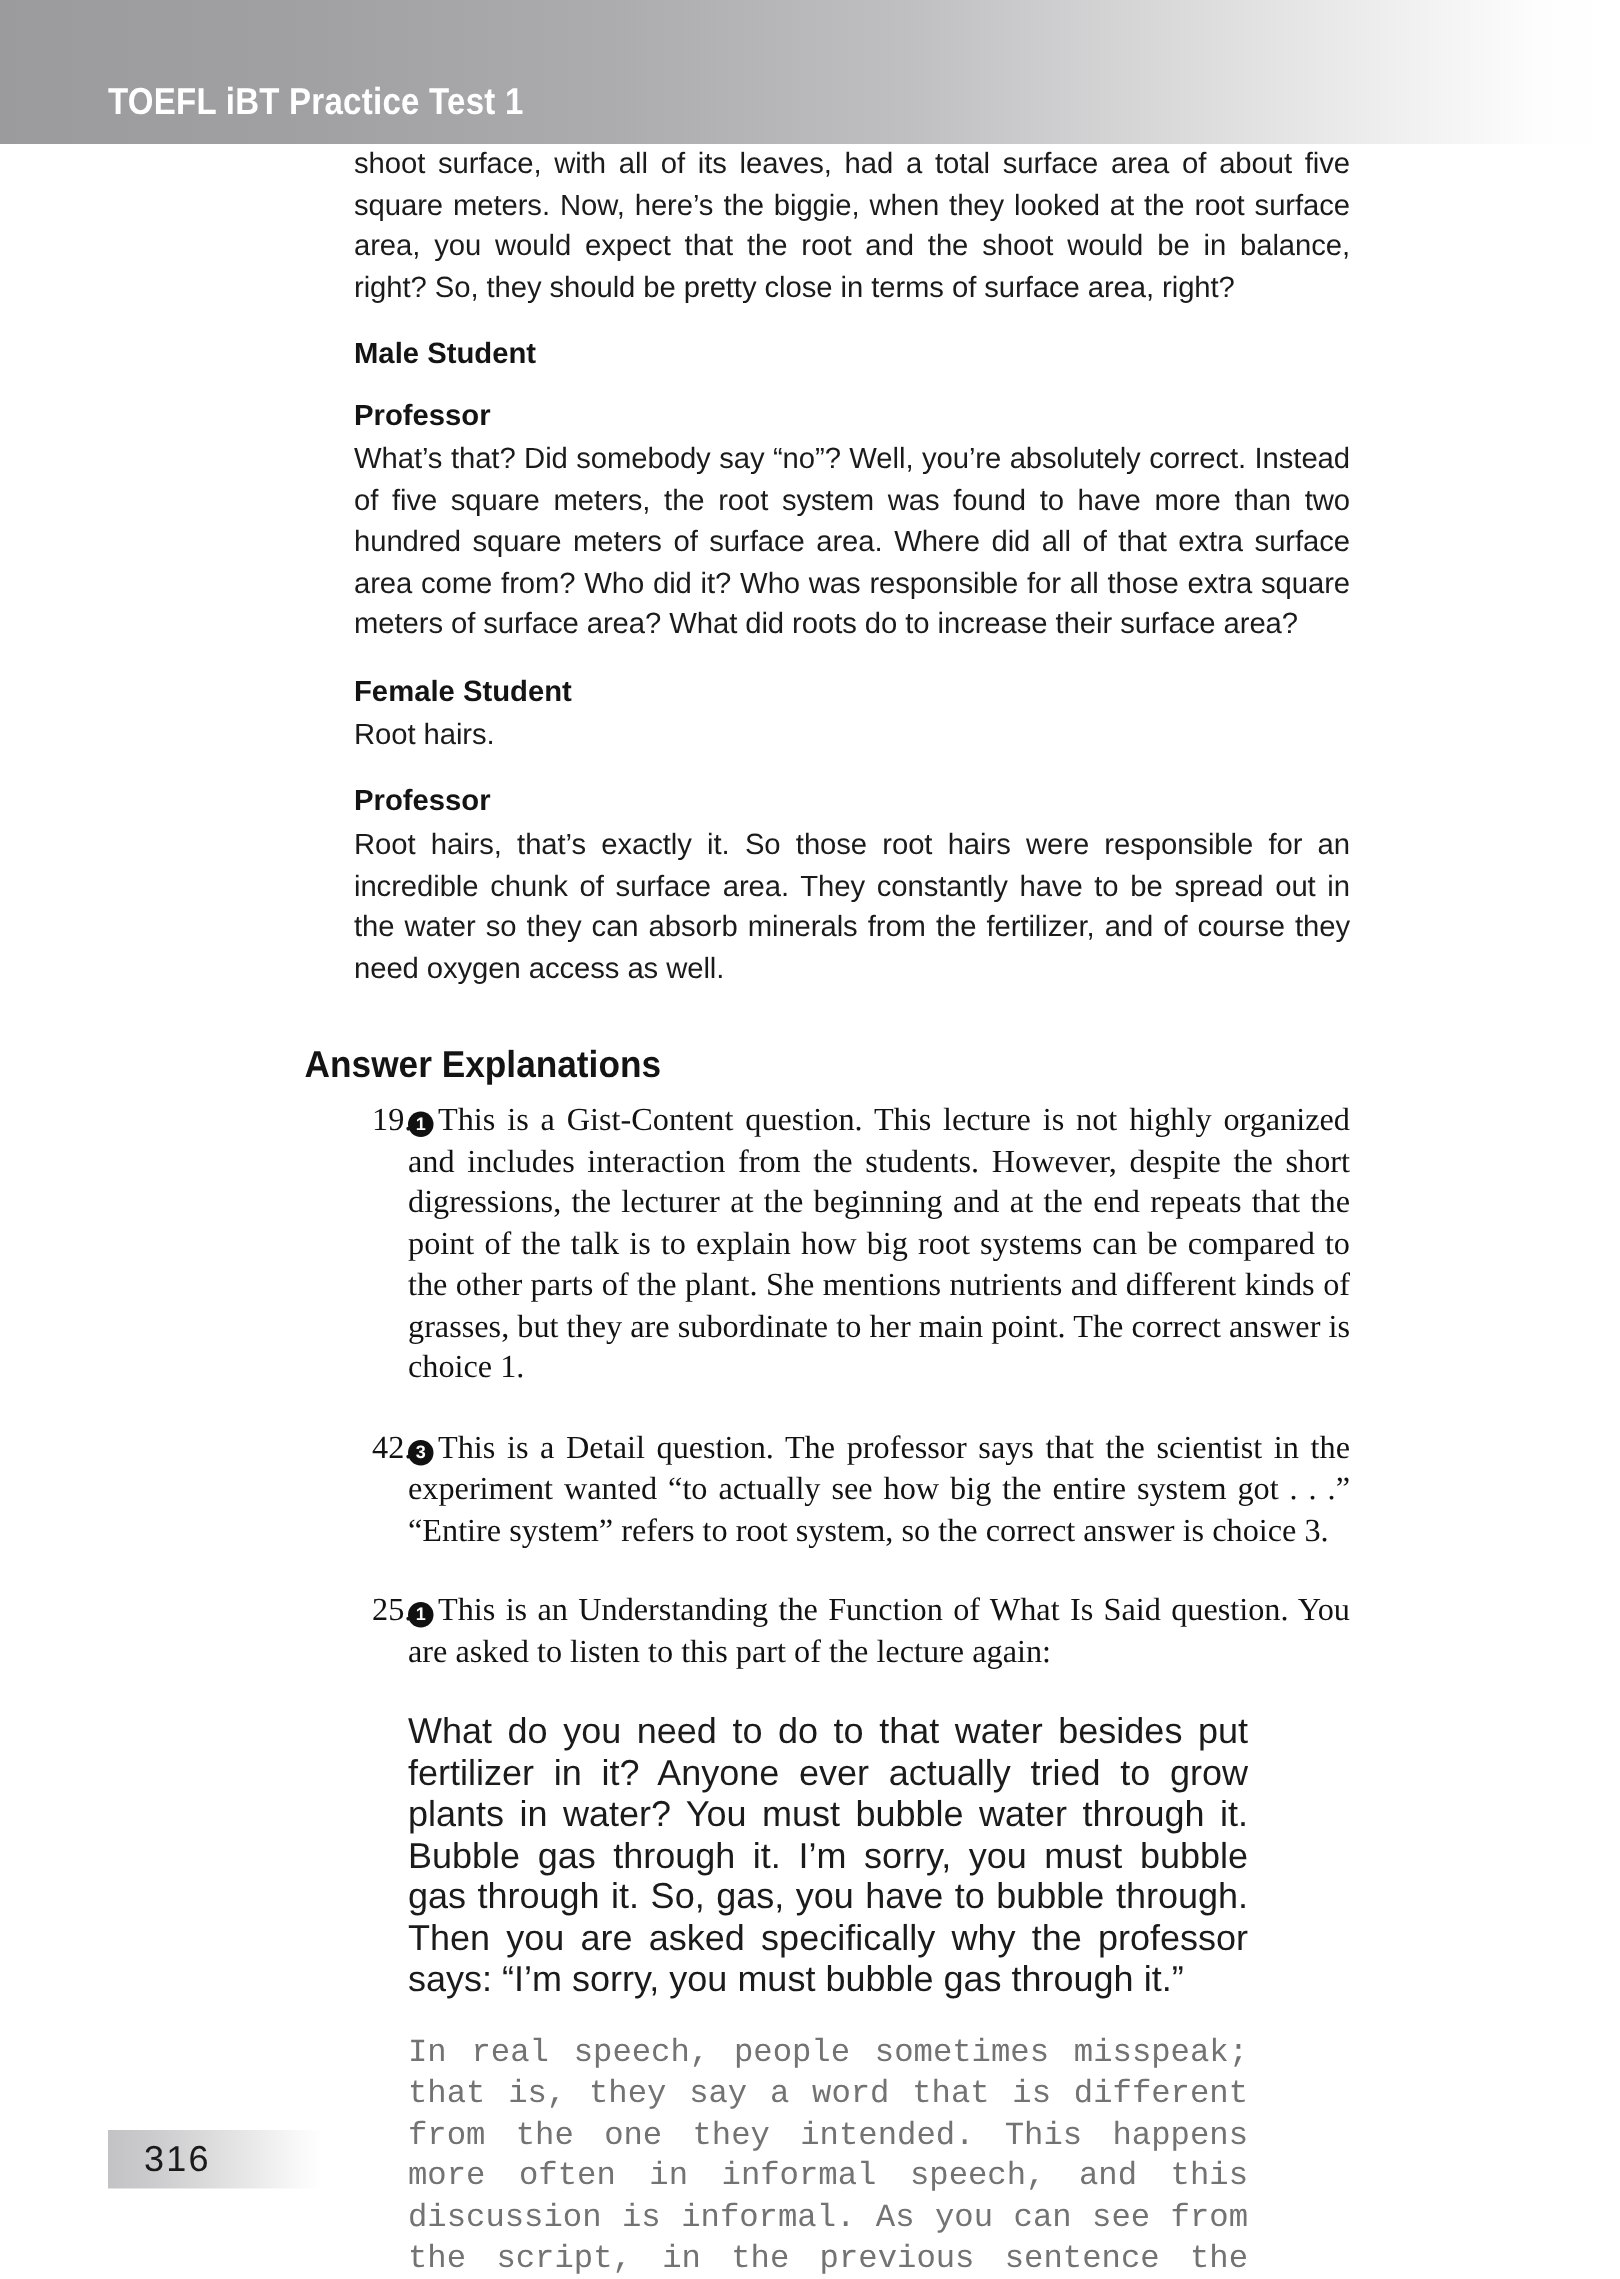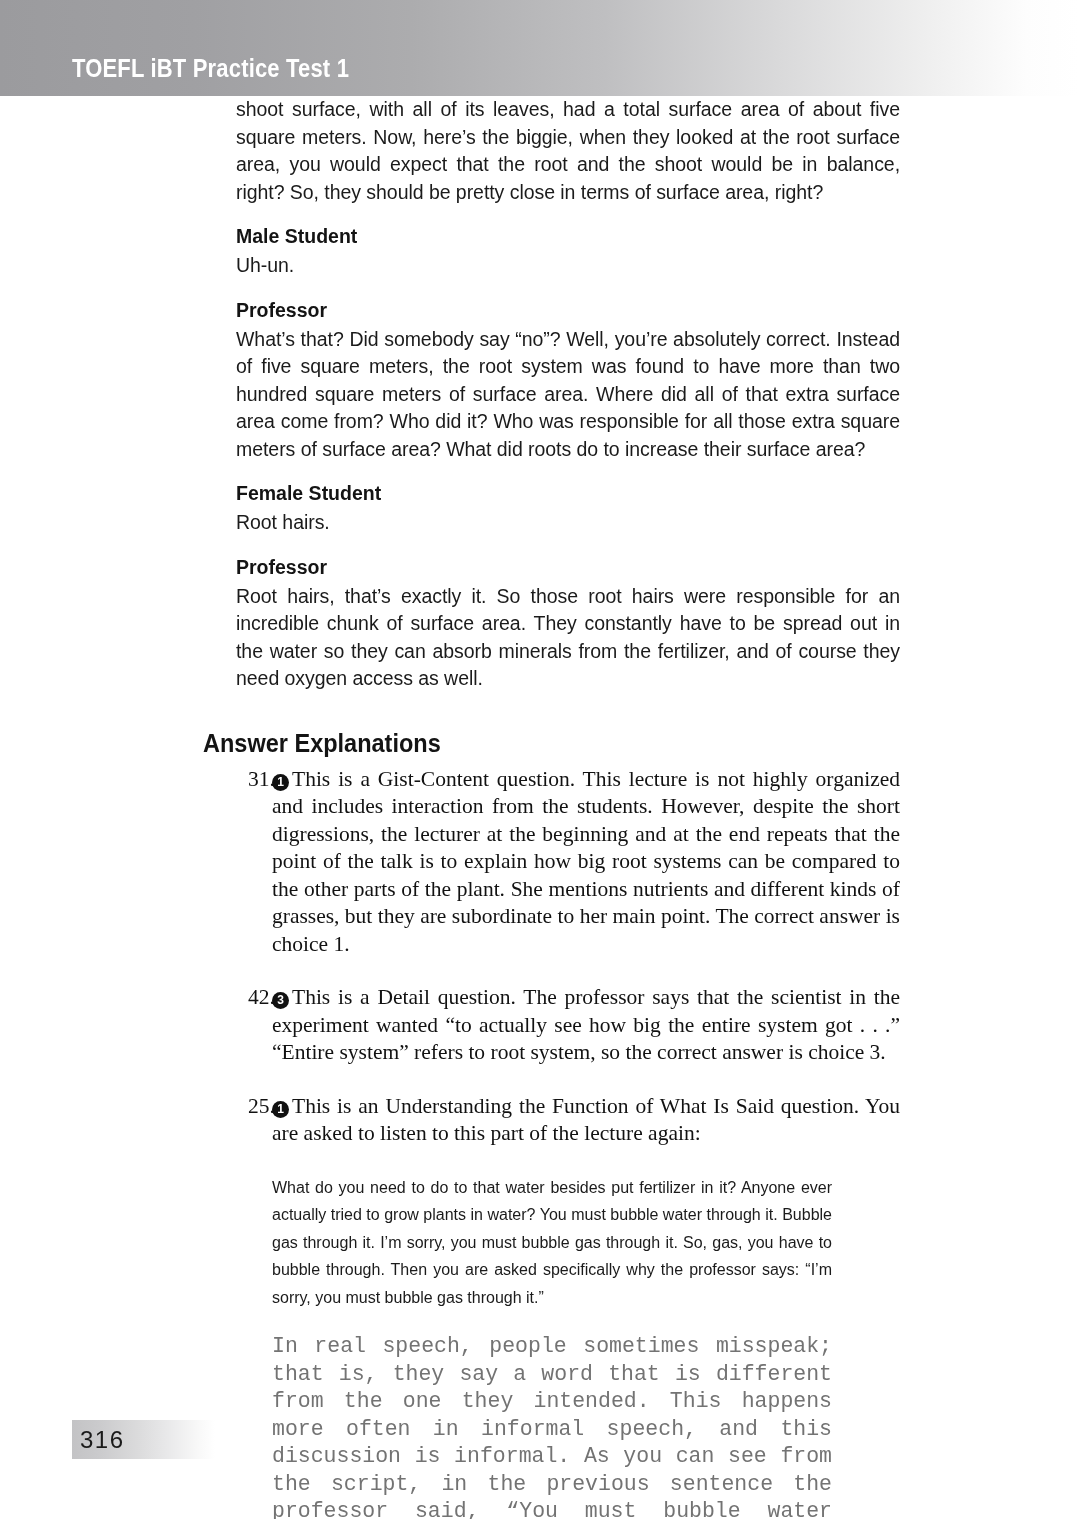--- a/index.html
+++ b/index.html
@@ -128,21 +128,21 @@
     font-weight: bold;
     line-height: 17px;
     text-align: center;
     vertical-align: 0px;
     margin-right: 3px;
   }
 
   .expl-sub-sans {
     padding: 0 68px 0 272px;
     font-family: "Liberation Sans Narrow", "Liberation Sans", sans-serif;
-    font-size: 16px;
+    font-size: 24px;
     line-height: 27.5px;
     color: #1b1b1b;
     text-align: justify;
     margin: 0 0 22px 0;
   }
 
   .expl-sub-serif {
     padding: 0 68px 0 272px;
     font-family: Liberation Mono, monospace;
     font-size: 21.5px;
@@ -164,21 +164,21 @@
     background: linear-gradient(to right,
         #c3c3c5 0%,
         #cbcbcd 20%,
         #dadadb 45%,
         #ebebec 70%,
         #f8f8f8 88%,
         #ffffff 100%);
   }
   .page-num {
     position: absolute;
-    left: 8px;
+    left: 24px;
     top: 6px;
     font-family: "Liberation Sans", sans-serif;
     font-size: 24px;
     letter-spacing: 1.5px;
     color: #1a1a1a;
   }
 </style>
 </head>
 <body>
 
@@ -186,38 +186,37 @@
   <div class="header-title">TOEFL iBT Practice Test 1</div>
 </div>
 
 <div class="page-body">
 
   <div class="transcript">
 
     <p class="sans-para">shoot surface, with all of its leaves, had a total surface area of about five square meters. Now, here’s the biggie, when they looked at the root surface area, you would expect that the root and the shoot would be in balance, right? So, they should be pretty close in terms of surface area, right?</p>
 
     <div class="speaker">Male Student</div>
-    <p class="sans-para">Uh-un.</p>
 
     <div class="speaker">Professor</div>
     <p class="sans-para">What’s that? Did somebody say “no”? Well, you’re absolutely correct. Instead of five square meters, the root system was found to have more than two hundred square meters of surface area. Where did all of that extra surface area come from? Who did it? Who was responsible for all those extra square meters of surface area? What did roots do to increase their surface area?</p>
 
     <div class="speaker">Female Student</div>
     <p class="sans-para">Root hairs.</p>
 
     <div class="speaker">Professor</div>
     <p class="sans-para tight">Root hairs, that’s exactly it. So those root hairs were responsible for an incredible chunk of surface area. They constantly have to be spread out in the water so they can absorb minerals from the fertilizer, and of course they need oxygen access as well.</p>
   </div>
 
   <h2 class="section-head">Answer Explanations</h2>
 
   <div class="explanations">
 
     <div class="expl-item">
-      <span class="num">31.</span>
+      <span class="num">19.</span>
       <span class="circnum">1</span><span>This is a Gist-Content question. This lecture is not highly organized and includes interaction from the students. However, despite the short digressions, the lecturer at the beginning and at the end repeats that the point of the talk is to explain how big root systems can be compared to the other parts of the plant. She mentions nutrients and different kinds of grasses, but they are subordinate to her main point. The correct answer is choice 1.</span>
     </div>
 
     <div class="expl-item">
       <span class="num">42.</span>
       <span class="circnum">3</span><span>This is a Detail question. The professor says that the scientist in the experiment wanted “to actually see how big the entire system got . . .” “Entire system” refers to root system, so the correct answer is choice 3.</span>
     </div>
 
     <div class="expl-item" style="">
       <span class="num">25.</span>

